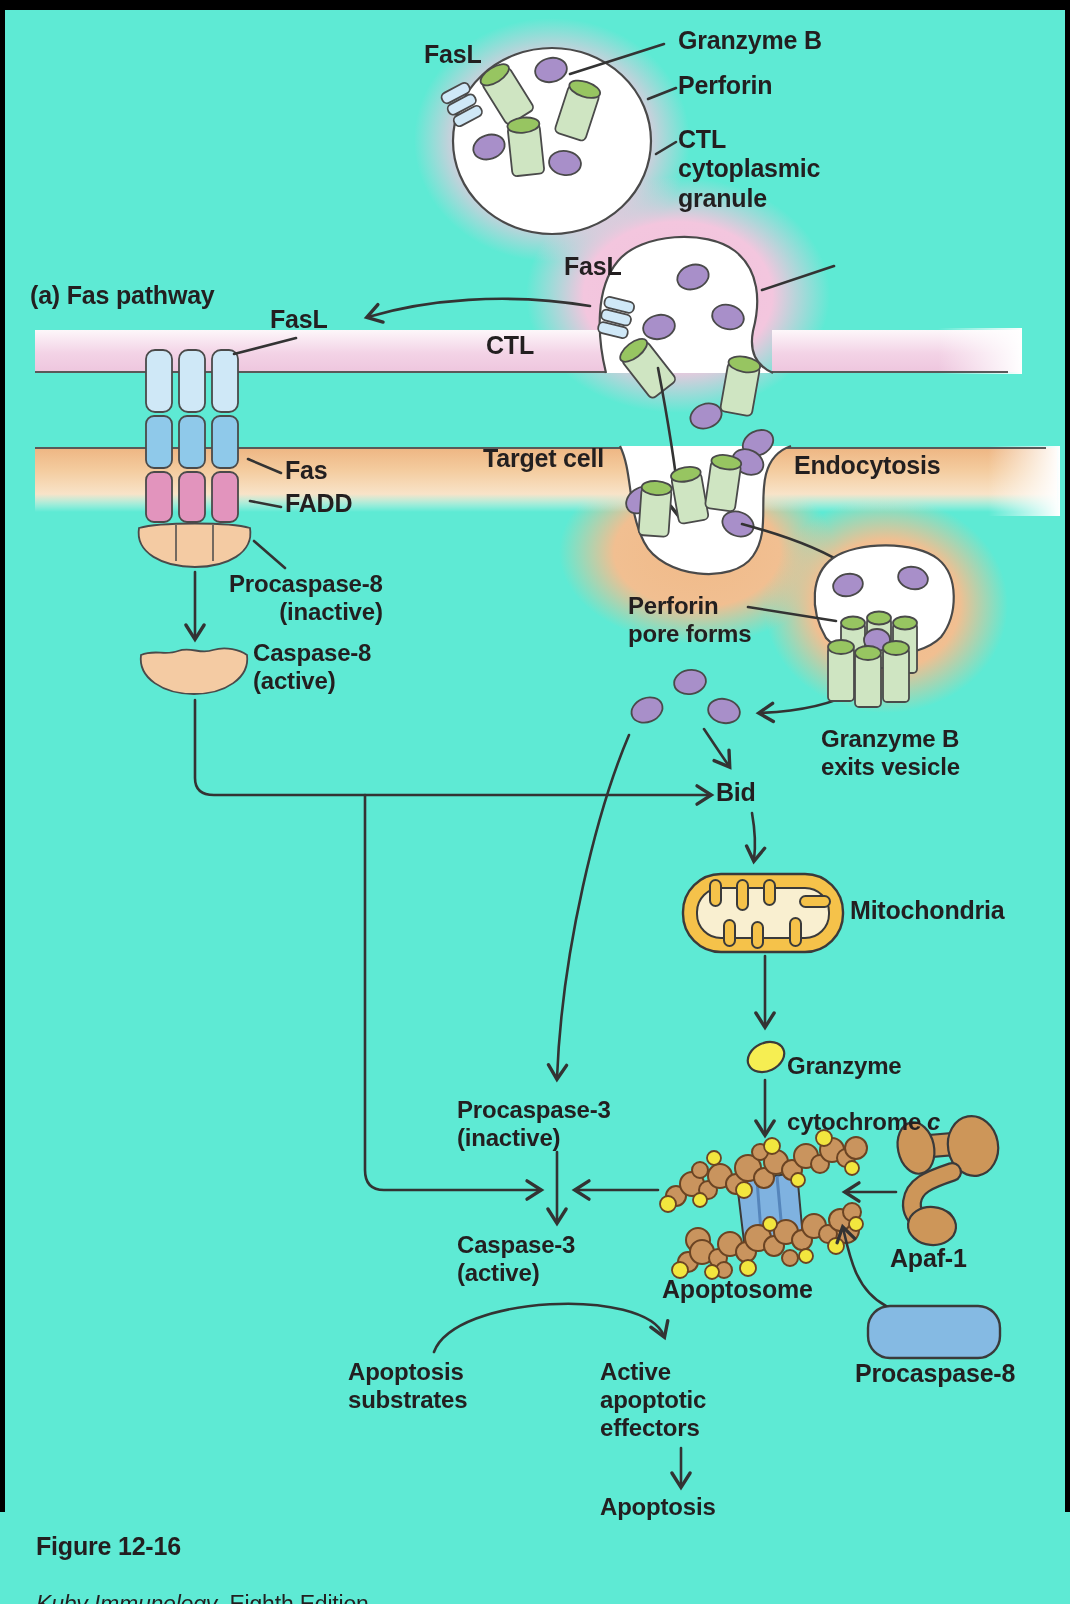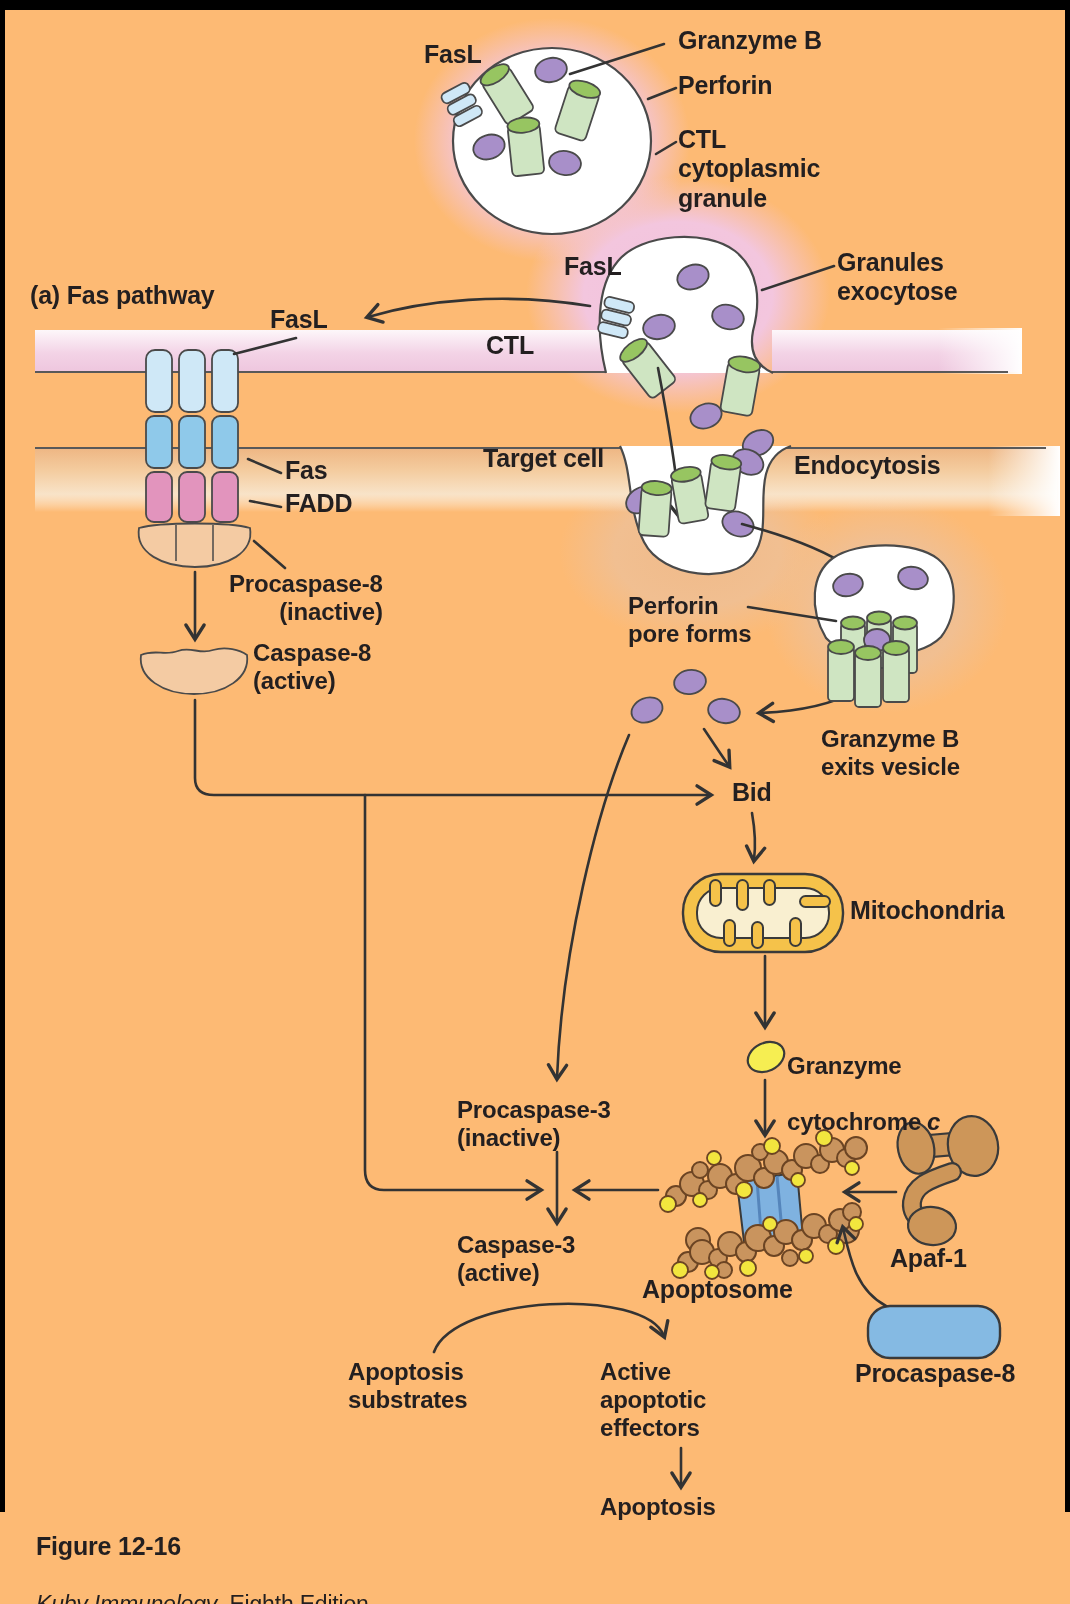--- a/index.html
+++ b/index.html
@@ -1,16 +1,16 @@
 <!DOCTYPE html>
 <html><head>
 <meta charset="utf-8">
 <style>
   html,body{margin:0;padding:0;background:#fff;}
-  #canvas{position:relative;width:1070px;height:1604px;background:#fdba74;overflow:hidden;
+  #canvas{position:relative;width:1070px;height:1604px;background:#5eead4;overflow:hidden;
           font-family:"Liberation Sans",sans-serif;}
   #scene{position:absolute;left:0;top:0;z-index:1;}
   .lbl{position:absolute;z-index:2;font-weight:700;font-size:24px;line-height:1.17;
        color:#231f20;white-space:pre-line;letter-spacing:-0.2px;}
   .lbl.big{font-size:25px;}
   .ctr{text-align:left;}
   .ind{padding-left:38px;}
   .caption{font-size:25px;}
   .subcaption{font-size:23px;font-weight:400;}
   .ital{font-style:italic;}
@@ -330,47 +330,45 @@
 <div class="lbl big" style="left:678px;top:71px;">Perforin</div>
 <div class="lbl big" style="left:678px;top:125px;">CTL
 cytoplasmic
 granule</div>
 
 
 <div class="lbl big" style="left:30px;top:281px;">(a) Fas pathway</div>
 <div class="lbl big" style="left:270px;top:305px;">FasL</div>
 <div class="lbl big" style="left:486px;top:331px;">CTL</div>
 <div class="lbl big" style="left:564px;top:252px;">FasL</div>
-<div class="lbl big" style="left:837px;top:248px;">Granules
-exocytose</div>
 <div class="lbl big" style="left:483px;top:444px;">Target cell</div>
 <div class="lbl big" style="left:794px;top:451px;">Endocytosis</div>
 <div class="lbl big" style="left:285px;top:456px;">Fas</div>
 <div class="lbl big" style="left:285px;top:489px;">FADD</div>
 <div class="lbl" style="left:229px;top:570px;text-align:right;">Procaspase-8
 (inactive)</div>
 <div class="lbl" style="left:253px;top:639px;">Caspase-8
 (active)</div>
 <div class="lbl" style="left:628px;top:592px;">Perforin
 pore forms</div>
 <div class="lbl" style="left:821px;top:725px;">Granzyme B
 exits vesicle</div>
-<div class="lbl big" style="left:732px;top:778px;">Bid</div>
+<div class="lbl big" style="left:716px;top:778px;">Bid</div>
 <div class="lbl big" style="left:850px;top:896px;">Mitochondria</div>
 
 <div class="lbl" style="left:787px;top:1024px;">
   <div>Granzyme</div>
   <div><span>cytochrome</span><span class="ital sp">c</span></div>
 </div>
 
 <div class="lbl ctr" style="left:457px;top:1096px;width:200px;">Procaspase-3
 (inactive)</div>
 <div class="lbl ctr" style="left:457px;top:1231px;width:200px;">Caspase-3
 (active)</div>
-<div class="lbl ctr big" style="left:642px;top:1275px;width:200px;">Apoptosome</div>
+<div class="lbl ctr big" style="left:662px;top:1275px;width:200px;">Apoptosome</div>
 <div class="lbl big" style="left:890px;top:1244px;">Apaf-1</div>
 <div class="lbl big" style="left:855px;top:1359px;">Procaspase-8</div>
 <div class="lbl ctr" style="left:348px;top:1358px;width:160px;">Apoptosis
 substrates</div>
 <div class="lbl ctr" style="left:600px;top:1358px;width:164px;">Active
 apoptotic
 effectors</div>
 <div class="lbl ctr" style="left:600px;top:1493px;width:164px;">Apoptosis</div>
 
 <div class="lbl caption" style="left:36px;top:1532px;">Figure 12-16</div>

